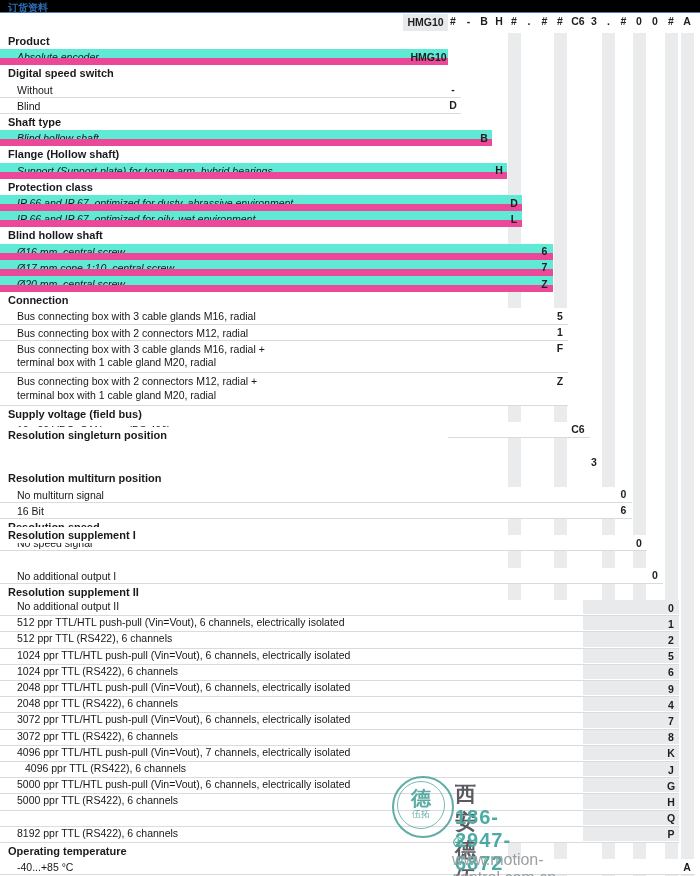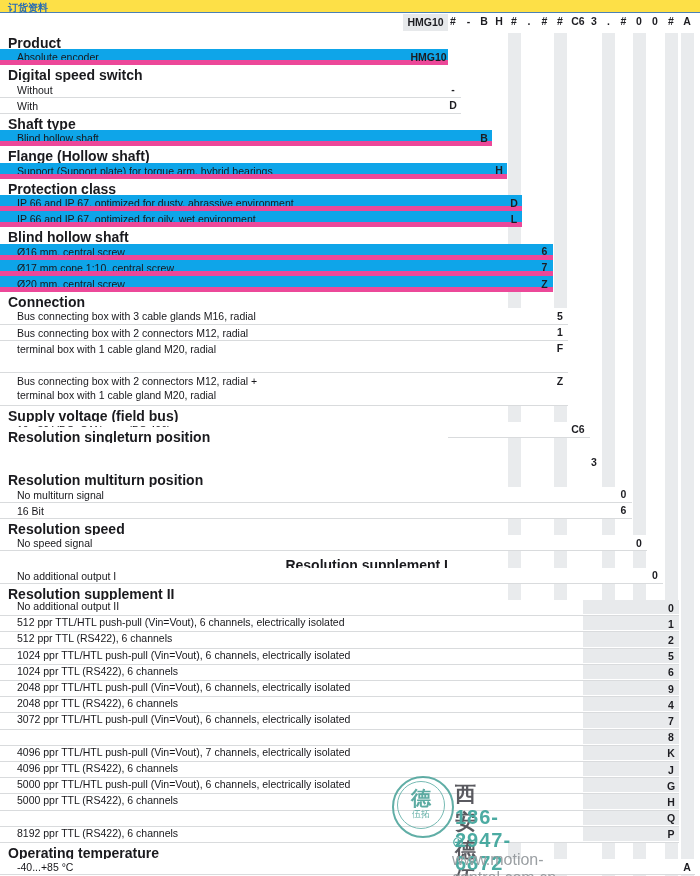--- a/index.html
+++ b/index.html
@@ -1,35 +1,35 @@
 <!DOCTYPE html>
 <html><head>
 <meta charset="utf-8">
 <style>
   html,body{margin:0;padding:0;background:#fff;}
   #page{position:relative;width:700px;height:876px;background:#fff;overflow:hidden;
         font-family:"Liberation Sans","DejaVu Sans",sans-serif;}
   
-  #titlebar{position:absolute;left:0;top:0;width:700px;height:12px;background:#fde047;
+  #titlebar{position:absolute;left:0;top:0;width:700px;height:12px;background:#000000;
             border-bottom:1.5px solid #4a80b5;}
   #titlebar .t{position:absolute;left:8px;top:1px;font-size:10px;font-weight:bold;color:#2b6cb3;}
   
   #hmgcell{position:absolute;left:403px;top:14px;width:45px;height:17px;background:#e7e9eb;
            font-size:10.5px;font-weight:bold;color:#1d1d22;text-align:center;line-height:17px;}
   .chdr{position:absolute;top:15px;width:24px;margin-left:-12px;text-align:center;
         font-size:10.5px;font-weight:bold;color:#1d1d22;}
   
   .stripe{position:absolute;top:33px;height:843px;width:13px;background:#e9ebed;}
   
   .row{position:absolute;left:0;box-sizing:border-box;z-index:1;overflow:hidden;}
   .row.hdr{background:#fff;}
-  .row.hdr .htxt{display:block;padding:2px 0 0 8px;font-size:14px;font-weight:bold;color:#1a1a1e;}
+  .row.hdr .htxt{display:block;padding:2px 0 0 8px;font-size:11px;font-weight:bold;color:#1a1a1e;}
   .row.opt .otxt{display:block;padding-left:17px;font-size:10.5px;color:#17171b;line-height:13.5px;}
   .row.opt .otxt:first-child{padding-top:2px;}
-  .row.opt.g{background:#0ea5e9;border-bottom:5px solid #ec4899;}
+  .row.opt.g{background:#5eead4;border-bottom:7px solid #ec4899;font-style:italic;}
   .row.opt.w{background:#fff;border-bottom:1px solid #d9dbdd;}
   .gfill{position:absolute;top:0;bottom:1px;background:#e8eaec;z-index:0;}
   .row.opt .otxt{position:relative;z-index:1;}
   .code{position:absolute;width:30px;margin-left:0;text-align:center;z-index:2;
         font-size:10.5px;font-weight:600;color:#1d1d22;}
   
   #wm{position:absolute;z-index:5;pointer-events:none;opacity:.88;}
   #wm-logo{position:absolute;left:392px;top:776px;width:58px;height:58px;border:2.5px solid #4ba39a;
            border-radius:50%;}
   #wm-logo .inner{position:absolute;left:3px;top:3px;width:46px;height:46px;border:1px solid #63b0a8;
@@ -88,21 +88,21 @@
       </div>
       <span class="code" style="left: 410.5px; top: 50.7px;">HMG10</span>
       <div class="row hdr" style="top: 65.4px; height: 16.2px; width: 448px;">
         <span class="htxt">Digital speed switch</span>
       </div>
       <div class="row opt w" style="top: 81.6px; height: 16.2px; width: 461px;">
         <div class="otxt">Without</div>
       </div>
       <span class="code" style="left: 438px; top: 83.1px;">-</span>
       <div class="row opt w" style="top: 97.8px; height: 16.2px; width: 461px;">
-        <div class="otxt">With</div>
+        <div class="otxt">Blind</div>
       </div>
       <span class="code" style="left: 438px; top: 99.3px;">D</span>
       <div class="row hdr" style="top: 114px; height: 16.2px; width: 448px;">
         <span class="htxt">Shaft type</span>
       </div>
       <div class="row opt g" style="top: 130.2px; height: 16.2px; width: 492px;">
         <div class="otxt">Blind hollow shaft</div>
       </div>
       <span class="code" style="left: 469px; top: 131.7px;">B</span>
       <div class="row hdr" style="top: 146.4px; height: 16.2px; width: 448px;">
@@ -143,20 +143,21 @@
       </div>
       <div class="row opt w" style="top: 308.4px; height: 16.2px; width: 568px;">
         <div class="otxt">Bus connecting box with 3 cable glands M16, radial</div>
       </div>
       <span class="code" style="left: 545px; top: 309.9px;">5</span>
       <div class="row opt w" style="top: 324.6px; height: 16.2px; width: 568px;">
         <div class="otxt">Bus connecting box with 2 connectors M12, radial</div>
       </div>
       <span class="code" style="left: 545px; top: 326.1px;">1</span>
       <div class="row opt w" style="top: 340.8px; height: 32.4px; width: 568px;">
+        <div class="otxt">Bus connecting box with 3 cable glands M16, radial +</div>
         <div class="otxt">terminal box with 1 cable gland M20, radial</div>
       </div>
       <span class="code" style="left: 545px; top: 342.3px;">F</span>
       <div class="row opt w" style="top: 373.2px; height: 32.4px; width: 568px;">
         <div class="otxt">Bus connecting box with 2 connectors M12, radial +</div>
         <div class="otxt">terminal box with 1 cable gland M20, radial</div>
       </div>
       <span class="code" style="left: 545px; top: 374.7px;">Z</span>
       <div class="row hdr" style="top: 405.6px; height: 16.2px; width: 448px;">
         <span class="htxt">Supply voltage (field bus)</span>
@@ -183,21 +184,21 @@
         <div class="otxt">16 Bit</div>
       </div>
       <span class="code" style="left: 608.5px; top: 504.3px;">6</span>
       <div class="row hdr" style="top: 519px; height: 16.2px; width: 448px;">
         <span class="htxt">Resolution speed</span>
       </div>
       <div class="row opt w" style="top: 535.2px; height: 16.2px; width: 647px;">
         <div class="otxt">No speed signal</div>
       </div>
       <span class="code" style="left: 624px; top: 536.7px;">0</span>
-      <div class="row hdr" style="top: 555px; height: 16.2px; width: 448px; text-align: right;">
+      <div class="row hdr" style="top: 527px; height: 16.2px; width: 448px;">
         <span class="htxt">Resolution supplement I</span>
       </div>
       <div class="row opt w" style="top: 567.6px; height: 16.2px; width: 663px;">
         <div class="otxt">No additional output I</div>
       </div>
       <span class="code" style="left: 640px; top: 569.1px;">0</span>
       <div class="row hdr" style="top: 583.8px; height: 16.2px; width: 448px;">
         <span class="htxt">Resolution supplement II</span>
       </div>
       <div class="row opt w" style="top: 600px; height: 16.2px; width: 679px;">
@@ -235,28 +236,29 @@
         <div class="otxt">2048 ppr TTL (RS422), 6 channels</div>
       </div>
       <span class="code" style="left: 656px; top: 698.7px;">4</span>
       <div class="row opt w" style="top: 713.4px; height: 16.2px; width: 679px;">
         <div class="gfill" style="left: 583px; width: 96px;"></div>
         <div class="otxt">3072 ppr TTL/HTL push-pull (Vin=Vout), 6 channels, electrically isolated</div>
       </div>
       <span class="code" style="left: 656px; top: 714.9px;">7</span>
       <div class="row opt w" style="top: 729.6px; height: 16.2px; width: 679px;">
         <div class="gfill" style="left: 583px; width: 96px;"></div>
+        <div class="otxt">3072 ppr TTL (RS422), 6 channels</div>
       </div>
       <span class="code" style="left: 656px; top: 731.1px;">8</span>
       <div class="row opt w" style="top: 745.8px; height: 16.2px; width: 679px;">
         <div class="gfill" style="left: 583px; width: 96px;"></div>
         <div class="otxt">4096 ppr TTL/HTL push-pull (Vin=Vout), 7 channels, electrically isolated</div>
       </div>
       <span class="code" style="left: 656px; top: 747.3px;">K</span>
-      <div class="row opt w" style="top: 762px; height: 16.2px; width: 679px;">
+      <div class="row opt w" style="top: 762px; height: 16.2px; width: 679px; padding-left: 8px;">
         <div class="gfill" style="left: 583px; width: 96px;"></div>
         <div class="otxt">4096 ppr TTL (RS422), 6 channels</div>
       </div>
       <span class="code" style="left: 656px; top: 763.5px;">J</span>
       <div class="row opt w" style="top: 778.2px; height: 16.2px; width: 679px;">
         <div class="gfill" style="left: 583px; width: 96px;"></div>
         <div class="otxt">5000 ppr TTL/HTL push-pull (Vin=Vout), 6 channels, electrically isolated</div>
       </div>
       <span class="code" style="left: 656px; top: 779.7px;">G</span>
       <div class="row opt w" style="top: 794.4px; height: 16.2px; width: 679px;">

